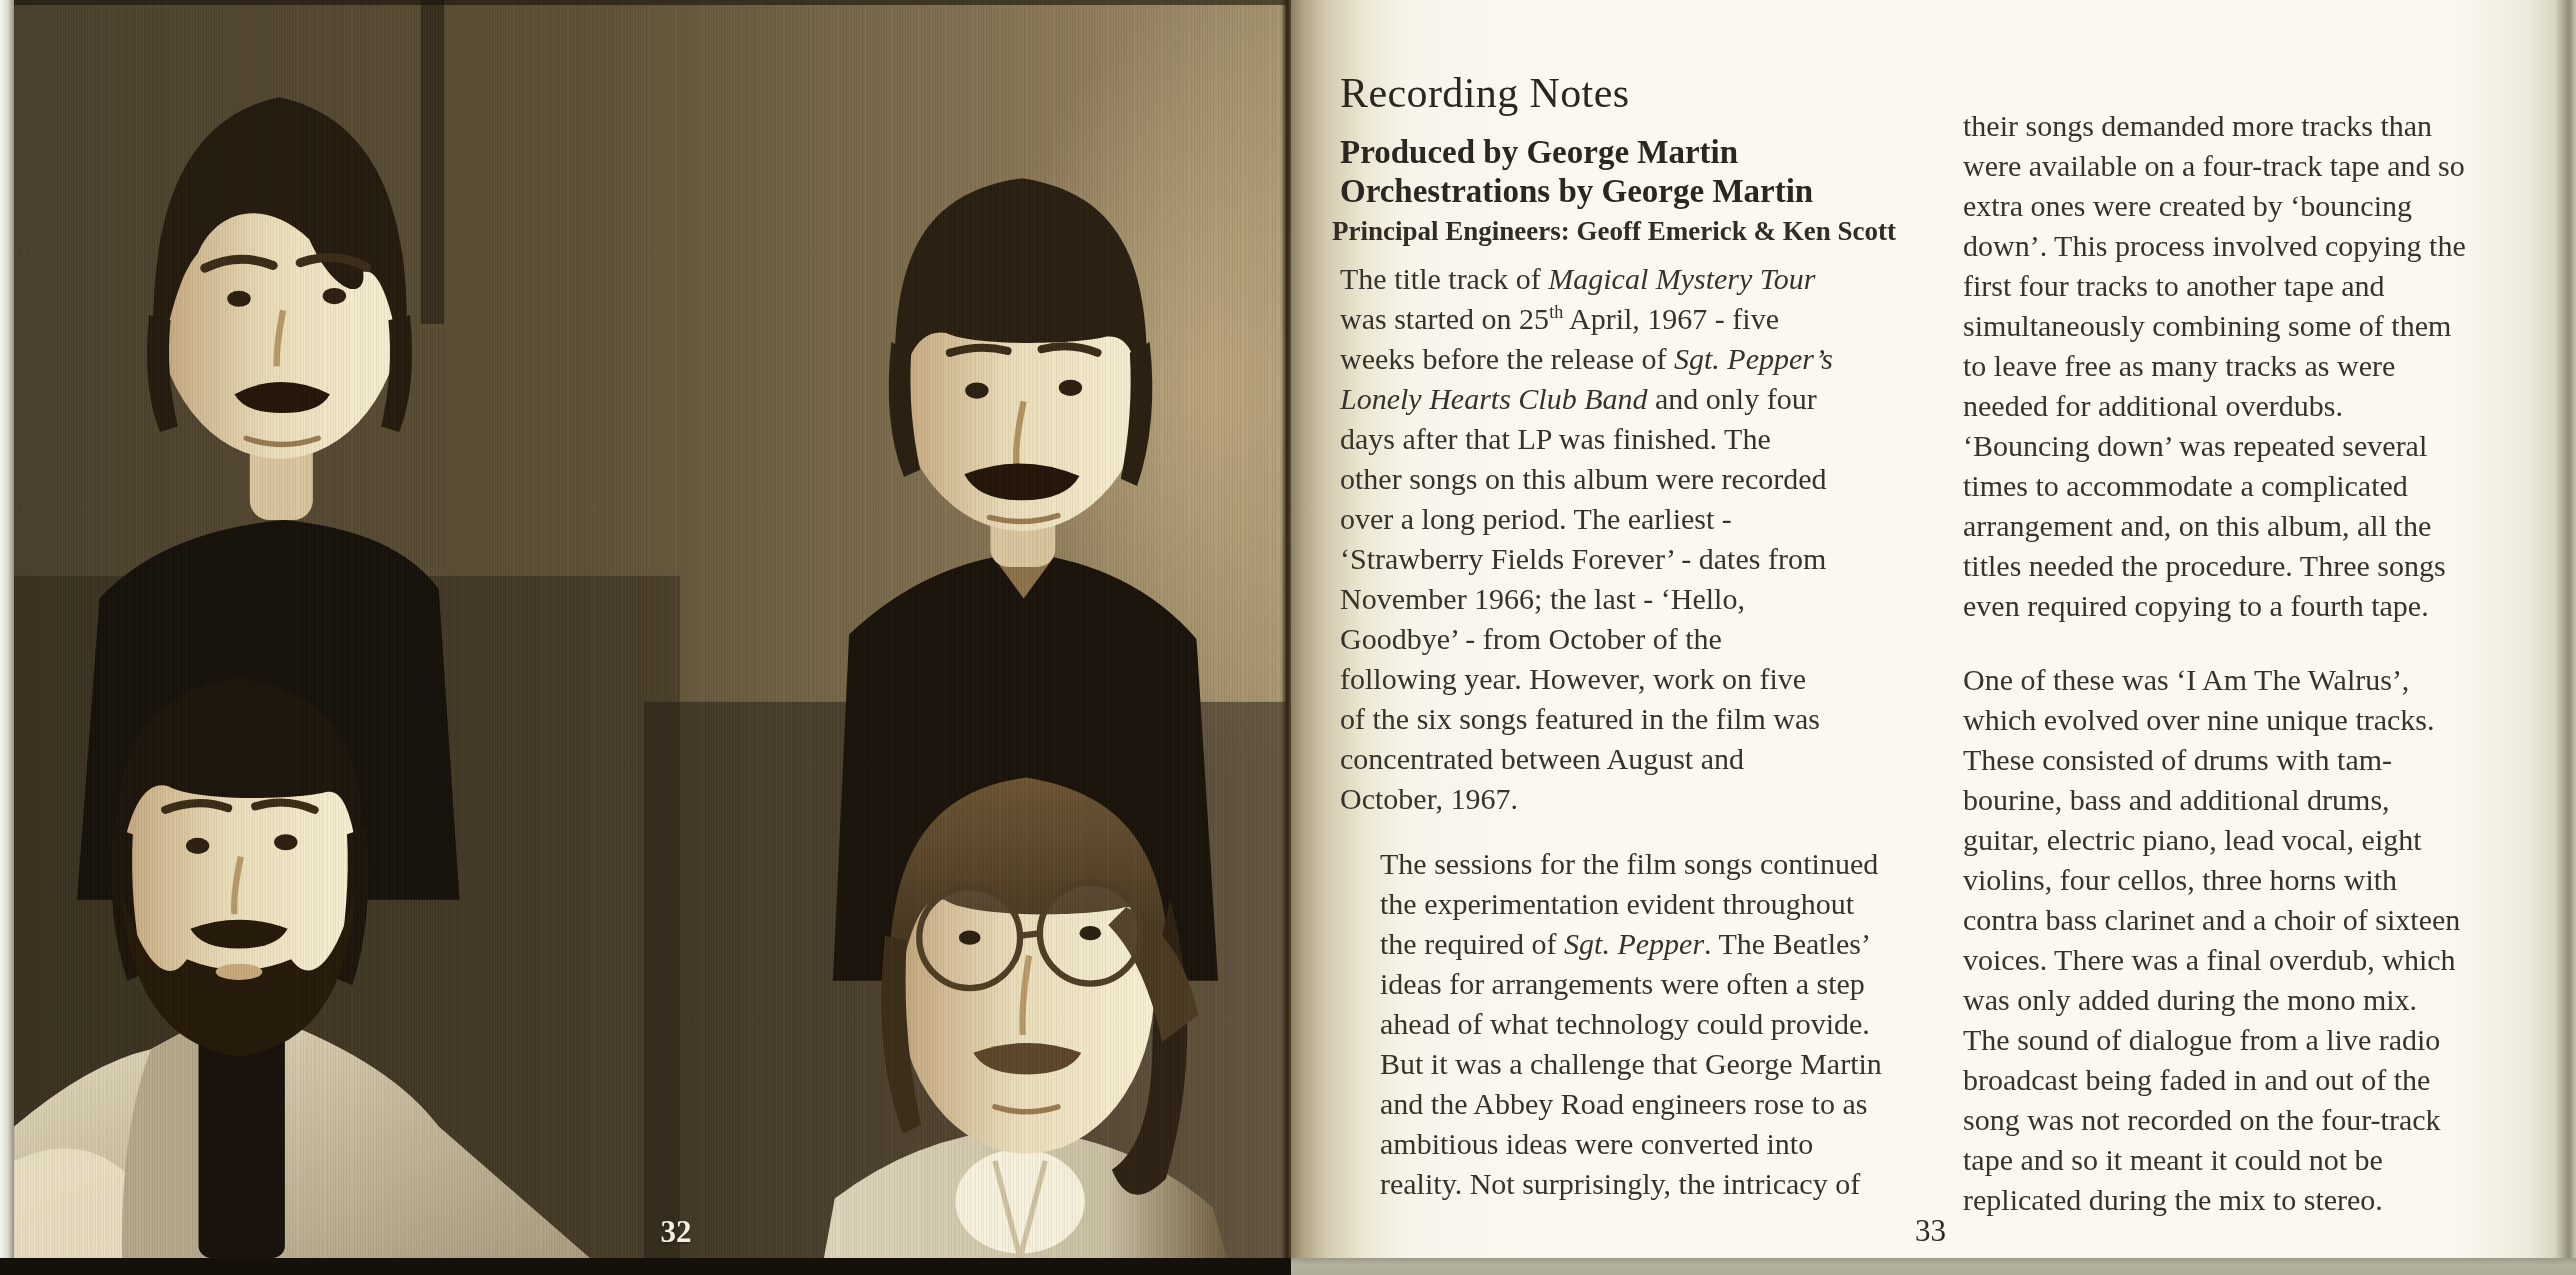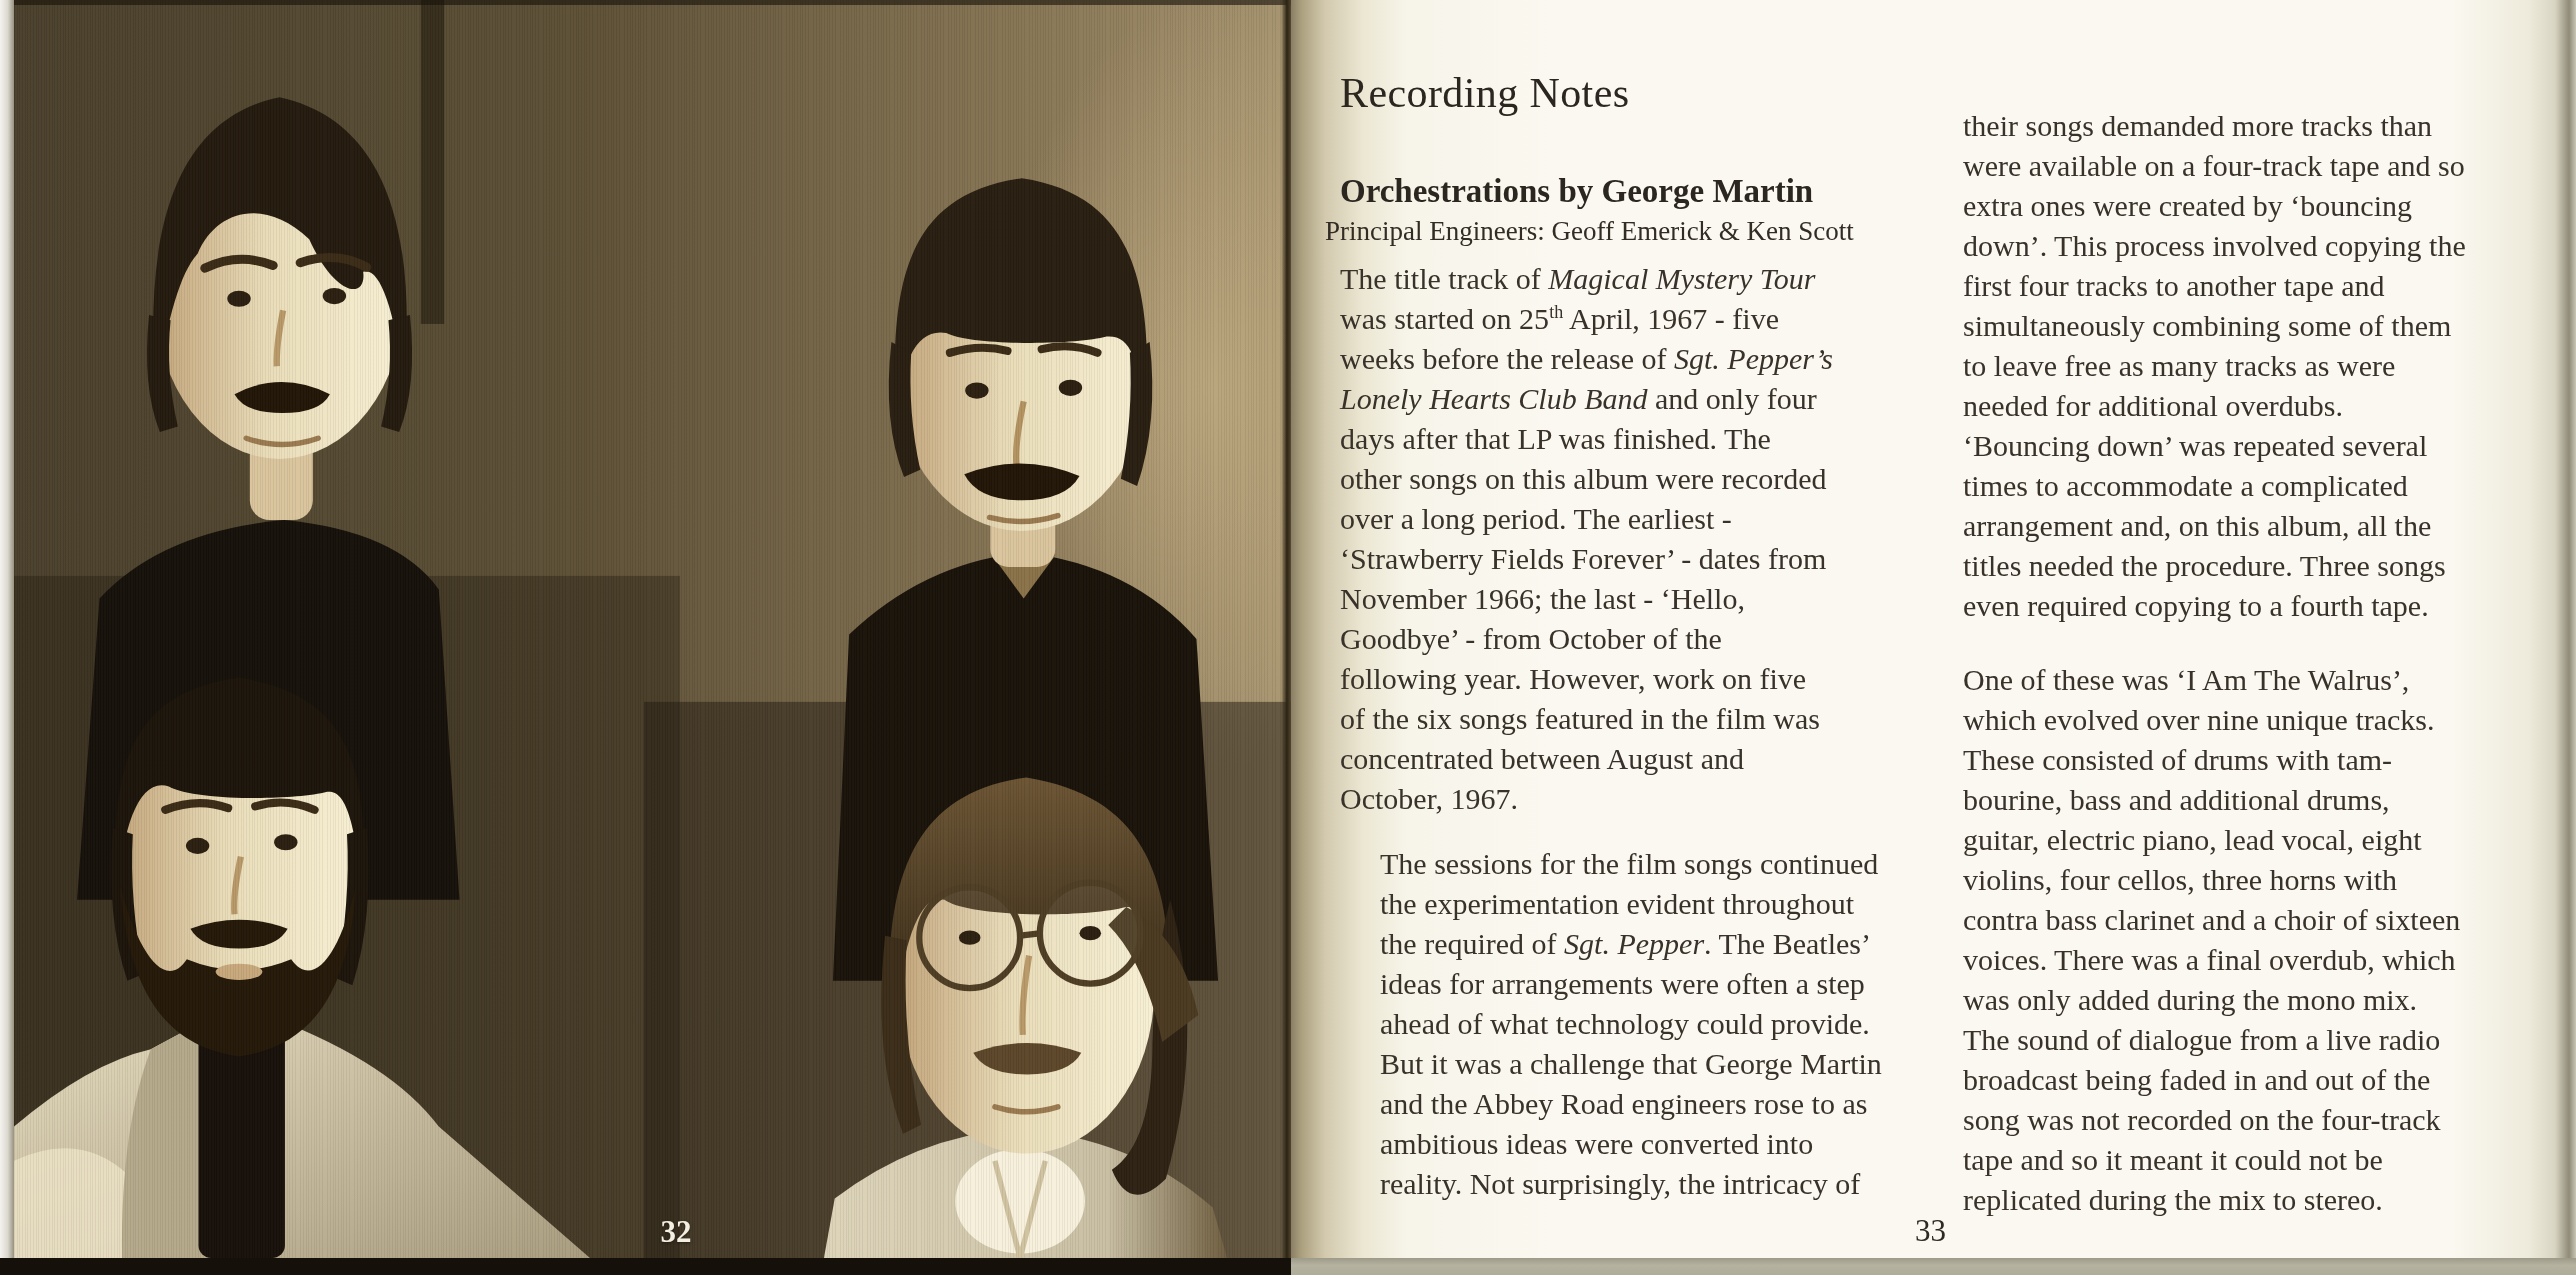--- a/index.html
+++ b/index.html
@@ -26,21 +26,21 @@
     background:linear-gradient(90deg,rgba(30,24,12,0) 0%,#2c2414 45%,#4a3e28 70%,rgba(60,50,28,0) 100%);}
   
   .text-page{position:absolute;left:1291px;top:0;width:1285px;height:1258px;color:var(--body-text);
     background:linear-gradient(90deg,#8a7f64 0px,#aca17f 10.8px,#d2c9ae 34px,#ece7d3 72px,
       #f7f5ea 117px,var(--page-bg) 270px,var(--page-bg) 1161px,#eeebdc 1237px,
       #d9d5c3 1264px,#8f8b78 1278px,#c9c6b6 1285px);}
   .page-title{position:absolute;left:49px;top:68px;margin:0;font-weight:normal;
     font-size:42px;line-height:50px;color:#2b2620;letter-spacing:0.4px;}
   .credit{position:absolute;left:49px;font-weight:bold;font-size:33px;line-height:38px;color:#2b2620;}
   .credit1{top:133px;} .credit2{top:172px;}
-  .engineers{position:absolute;left:34px;top:216px;font-weight:normal;font-size:27px;color:#322c25;}
+  .engineers{position:absolute;left:41px;top:216px;font-weight:bold;font-size:27px;color:#322c25;}
   .para{position:absolute;font-size:30px;line-height:40px;color:var(--body-text);}
   .tline{white-space:nowrap;height:40px;}
   .it{font-style:italic;}
   sup{font-size:.6em;vertical-align:super;line-height:0;text-align:right;}
   .c1{left:49px;width:630px;}   
   .c2{left:672px;width:621px;}  
   .c1p1{top:259px;} .c1p2{top:844px;margin-left:40px;} .c2p1{top:106px;} .c2p2{top:660px;}
   .pageno-right{position:absolute;left:624px;top:1215px;color:#2e2a23;}
   
   .bstrip-left{position:absolute;left:0;top:1258px;width:1291px;height:18px;background:#15110a;}
@@ -177,20 +177,21 @@
     <div class="texture"></div>
     <div class="photo-top-edge"></div>
 
     <div class="pageno pageno-left">32</div>
   </section>
 
   <div class="seam"></div>
 
   <section class="text-page">
     <h1 class="page-title">Recording Notes</h1>
+    <div class="credit credit1">Produced by George Martin</div>
     <div class="credit credit2">Orchestrations by George Martin</div>
     <div class="engineers">Principal Engineers: Geoff Emerick &amp; Ken Scott</div>
 
     <div class="para c1 c1p1">
         <div class="tline"><span>The title track of </span><span class="it">Magical Mystery Tour</span></div>
         <div class="tline"><span>was started on 25</span><sup>th</sup><span> April, 1967 - five</span></div>
         <div class="tline"><span>weeks before the release of </span><span class="it">Sgt. Pepper’s</span></div>
         <div class="tline"><span class="it">Lonely Hearts Club Band</span><span> and only four</span></div>
         <div class="tline"><span>days after that LP was finished. The</span></div>
         <div class="tline"><span>other songs on this album were recorded</span></div>

